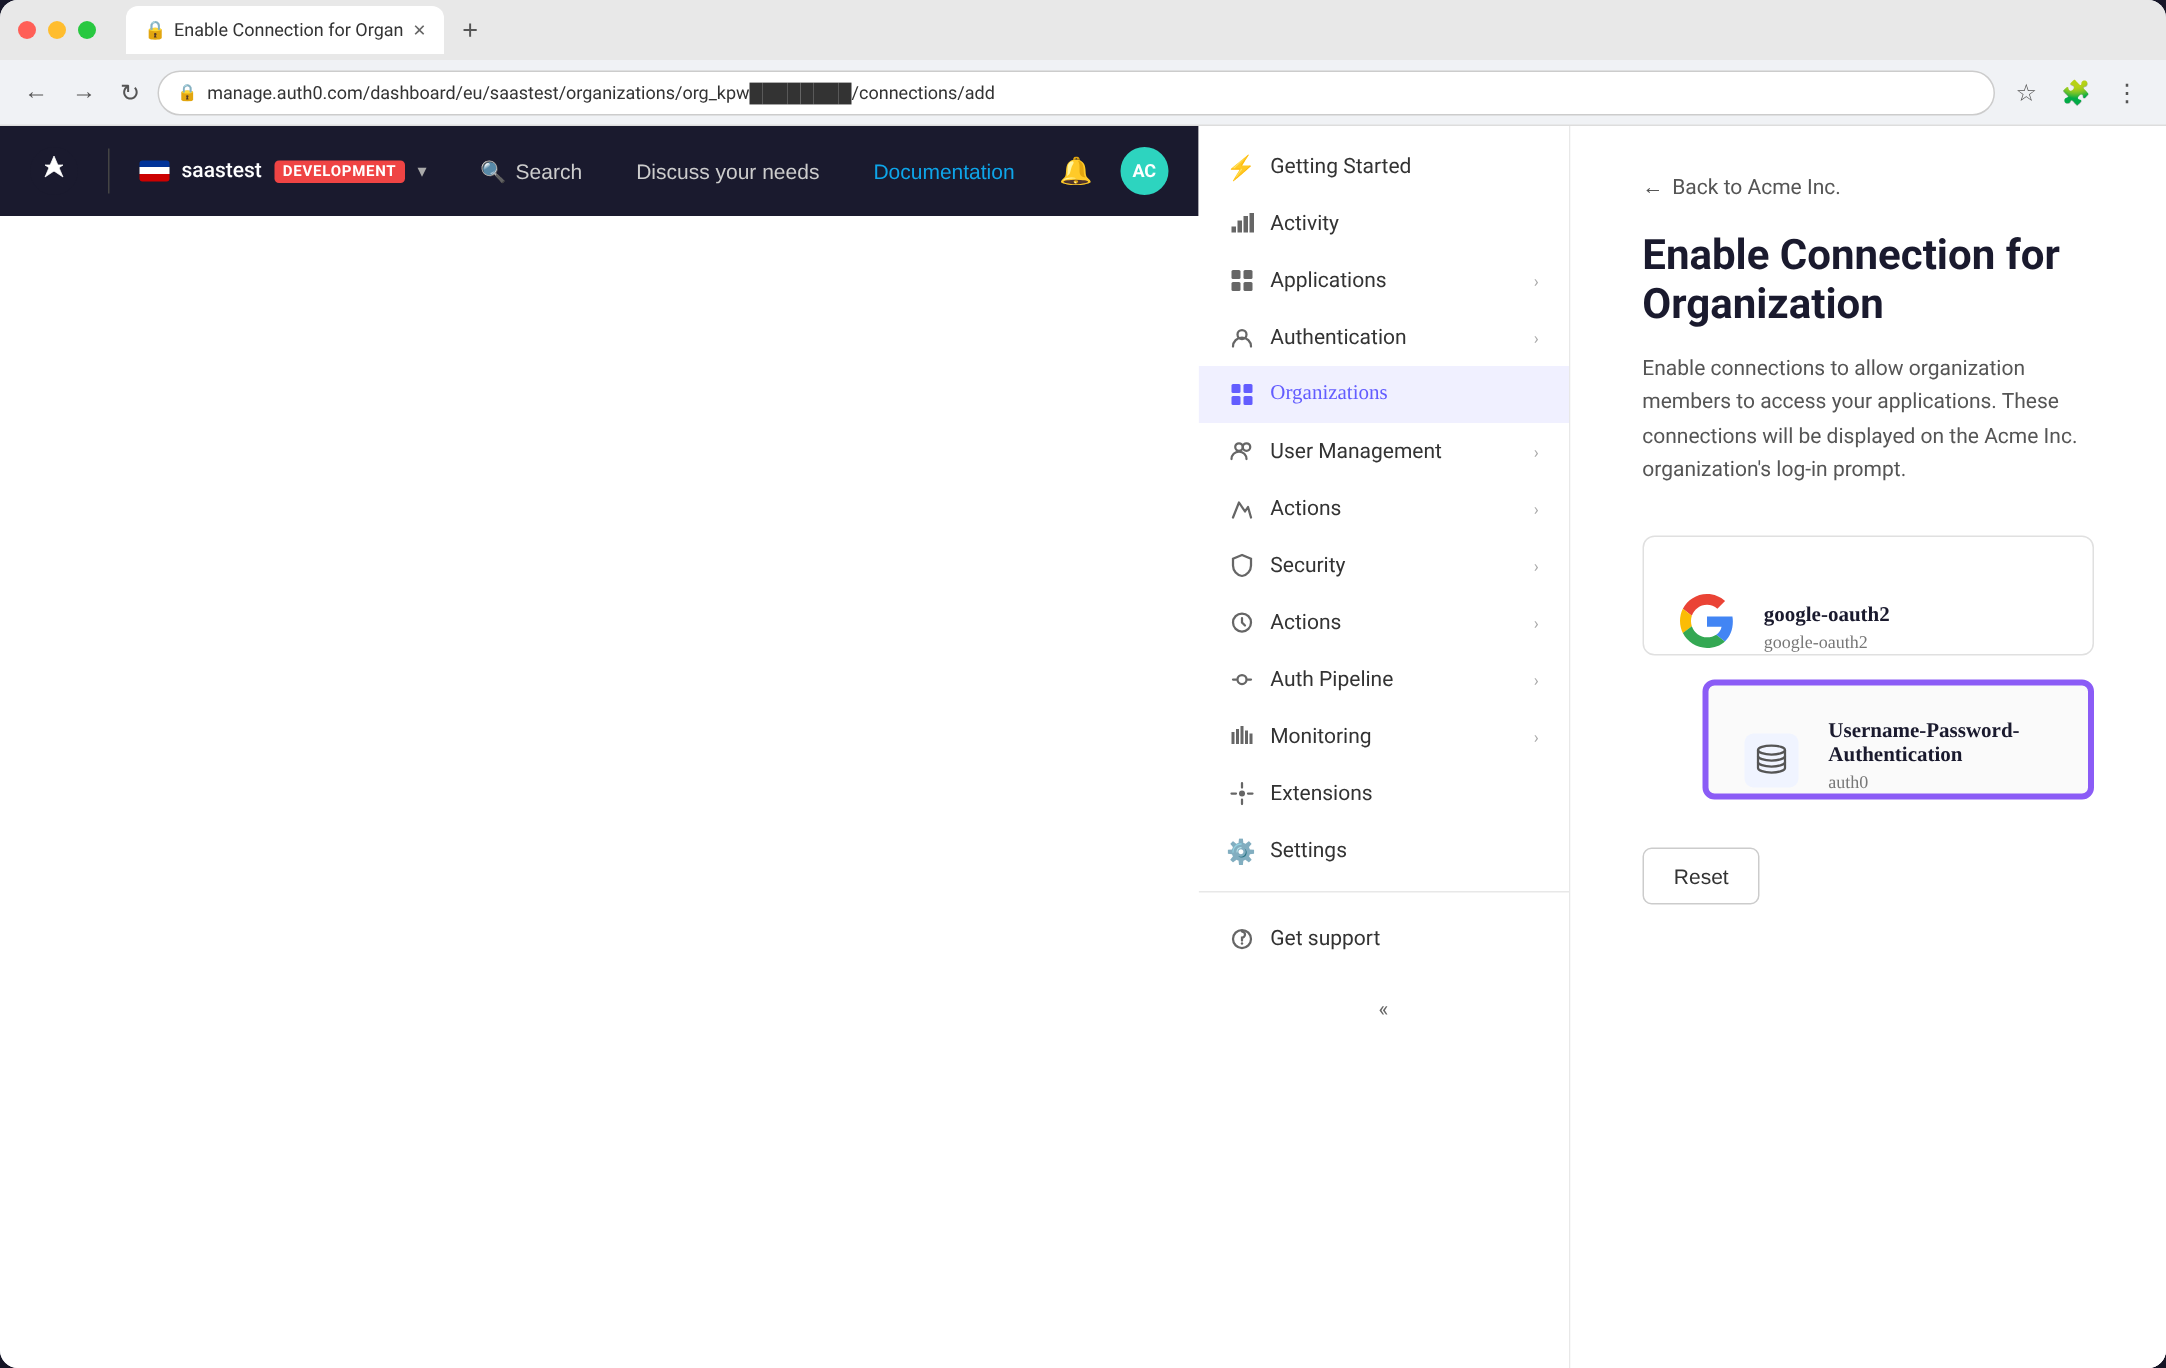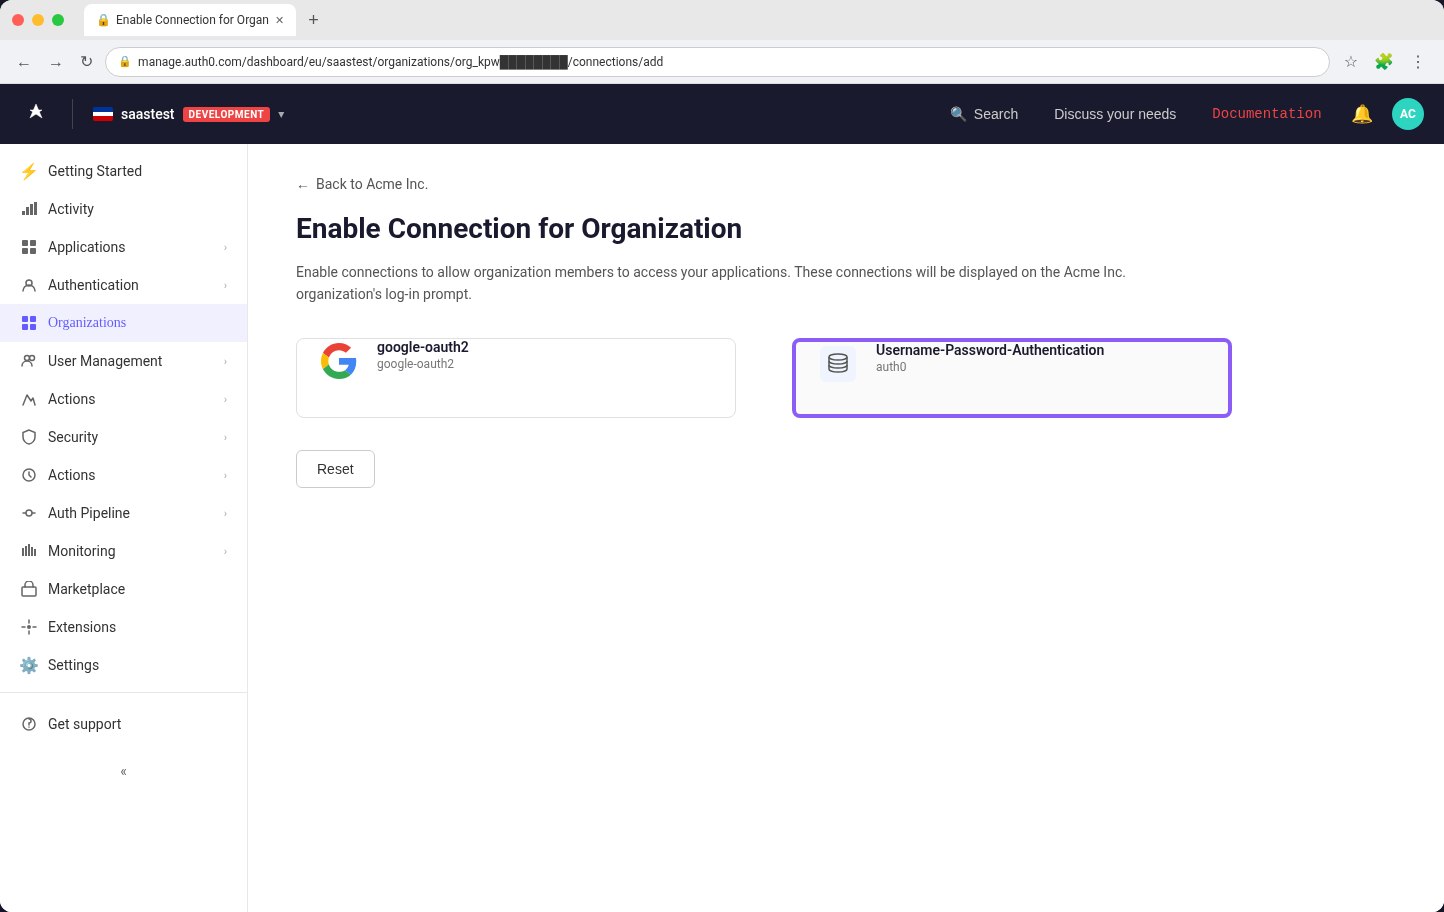--- a/index.html
+++ b/index.html
@@ -81,21 +81,21 @@
       cursor: pointer;
       color: #555;
       font-size: 16px;
       padding: 4px 6px;
       border-radius: 4px;
     }
 
     
     .app-container {
       display: flex;
-      flex-direction: column;
+      flex-direction: row;
       height: calc(912px - 84px);
       background: #fff;
     }
 
     
     .top-nav {
       background: #1a1a2e;
       height: 60px;
       display: flex;
       align-items: center;
@@ -165,25 +165,24 @@
       background: none;
       border: none;
       color: #ccc;
       cursor: pointer;
       font-size: 14px;
       padding: 6px 12px;
     }
     .nav-docs-btn {
       background: none;
       border: none;
-      color: #ef4444;
+      color: #0ea5e9;
       cursor: pointer;
       font-size: 14px;
       padding: 6px 12px;
-      font-family: Liberation Mono, monospace;
     }
     .nav-bell {
       background: none;
       border: none;
       color: #ccc;
       cursor: pointer;
       font-size: 18px;
       padding: 6px;
     }
     .nav-avatar {
@@ -295,26 +294,27 @@
       gap: 16px;
       margin-bottom: 32px;
       flex-wrap: wrap;
     }
     .connection-card {
       width: 440px;
       height: 80px;
       border: 1px solid #e0e0e0;
       border-radius: 8px;
       display: flex;
-      align-items: flex-start;
+      align-items: flex-end;
       padding: 0 20px;
       gap: 16px;
       cursor: pointer;
       background: #fff;
       transition: border-color 0.15s;
+      font-family: Liberation Serif, serif;
     }
     .connection-card.selected {
       border: 4px solid #8b5cf6;
       background: #fafafa;
       margin-left: 40px;
     }
     .connection-icon {
       width: 44px;
       height: 44px;
       display: flex;
@@ -545,29 +545,20 @@
                 <rect x="4" y="3" width="2" height="10" fill="#666"></rect>
                 <rect x="7" y="1" width="2" height="12" fill="#666"></rect>
                 <rect x="10" y="4" width="2" height="9" fill="#666"></rect>
                 <rect x="13" y="6" width="2" height="7" fill="#666"></rect>
               </svg>
           </span>
           <span class="sidebar-label">Monitoring</span>
           <span class="sidebar-chevron">›</span>
         </div>
 
-        <div class="sidebar-item">
-          <span class="sidebar-icon">
-            <svg width="16" height="16" viewBox="0 0 16 16" fill="none">
-                <rect x="1" y="6" width="14" height="9" rx="1" stroke="#666" stroke-width="1.5"></rect>
-                <path d="M4 6V4a4 4 0 018 0v2" stroke="#666" stroke-width="1.5" stroke-linecap="round"></path>
-              </svg>
-          </span>
-          <span class="sidebar-label">Marketplace</span>
-        </div>
 
         <div class="sidebar-item">
           <span class="sidebar-icon">
             <svg width="16" height="16" viewBox="0 0 16 16" fill="none">
                 <circle cx="8" cy="8" r="2" fill="#666"></circle>
                 <path d="M8 1v3M8 12v3M1 8h3M12 8h3" stroke="#666" stroke-width="1.5" stroke-linecap="round"></path>
               </svg>
           </span>
           <span class="sidebar-label">Extensions</span>
         </div>

